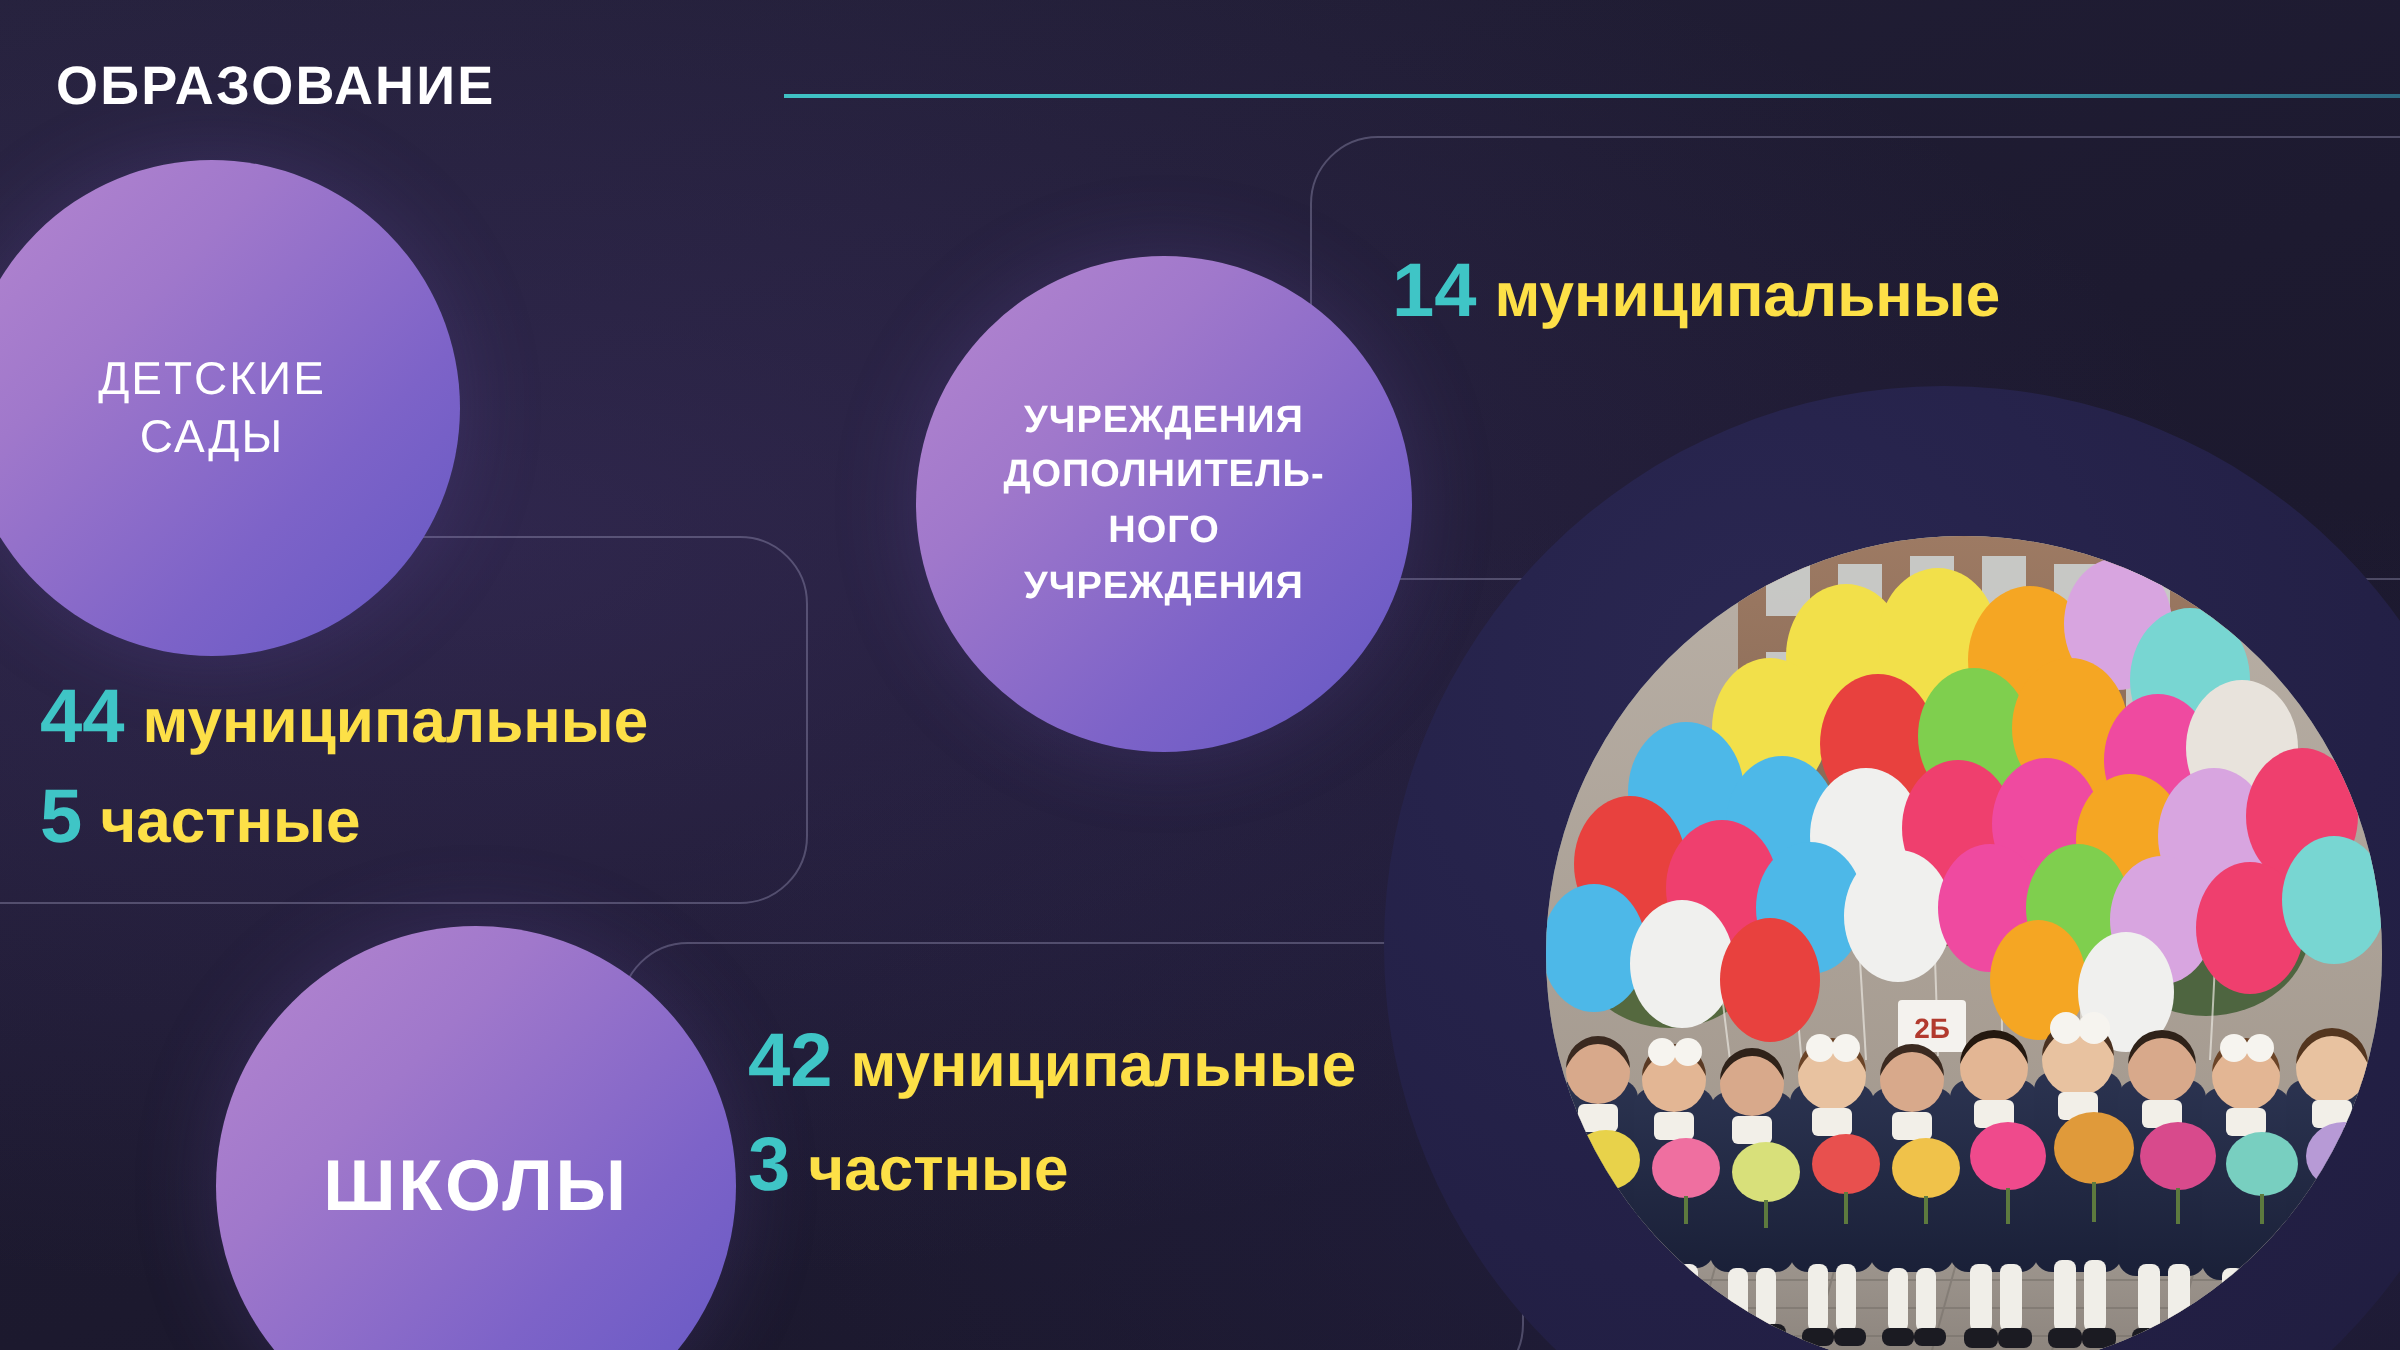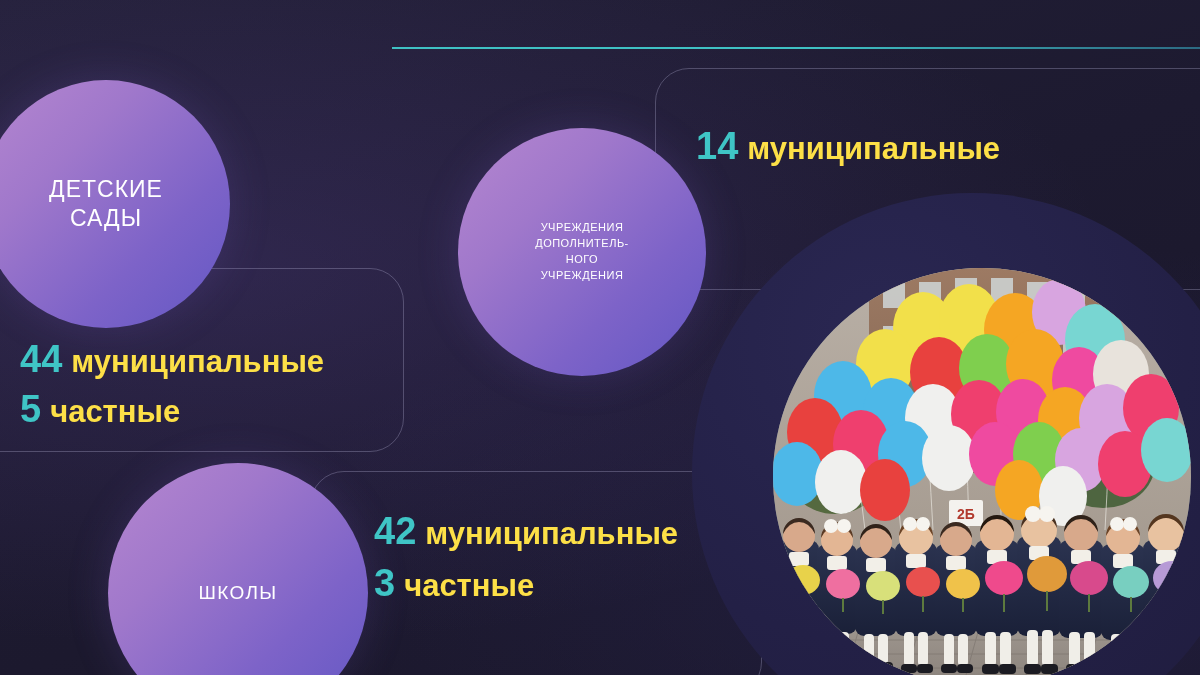--- a/index.html
+++ b/index.html
@@ -84,27 +84,27 @@
   #bubble-kindergarten {
     left: -18px; top: 80px; width: 248px; height: 248px;
   }
   #bubble-kindergarten .bubble-label {
     font-size: 23px; font-weight: normal; letter-spacing: 1.0px; line-height: 1.28;
   }
   #bubble-extra {
     left: 458px; top: 128px; width: 248px; height: 248px;
   }
   #bubble-extra .bubble-label {
-    font-size: 11px; font-weight: normal; letter-spacing: 0.5px; line-height: 1.45;
+    font-size: 19px; font-weight: bold; letter-spacing: 0.5px; line-height: 1.45;
   }
   #bubble-schools {
     left: 108px; top: 463px; width: 260px; height: 260px;
   }
   #bubble-schools .bubble-label {
-    font-size: 19px; font-weight: normal; letter-spacing: 1.4px;
+    font-size: 36px; font-weight: bold; letter-spacing: 1.4px;
   }
   .bubble-label { color: #ffffff; padding: 0 12px; }
 
   
   #photo-circle {
     left: 773px;
     top: 268px;
     width: 418px;
     height: 418px;
     border-radius: 50%;
@@ -145,20 +145,21 @@
 </style>
 </head>
 <body>
 
 <div id="slide">
 
   <div class="frame layer" id="frame-top"></div>
   <div class="frame layer" id="frame-left"></div>
   <div class="frame layer" id="frame-bottom"></div>
 
+  <div class="layer" id="title">ОБРАЗОВАНИЕ</div>
   <div class="layer" id="title-rule"></div>
 
   <div class="layer" id="navy-circle"></div>
 
   <div class="layer bubble" id="bubble-kindergarten">
     <div class="bubble-label">
       <span>ДЕТСКИЕ</span><br>
       <span>САДЫ</span>
     </div>
   </div>

